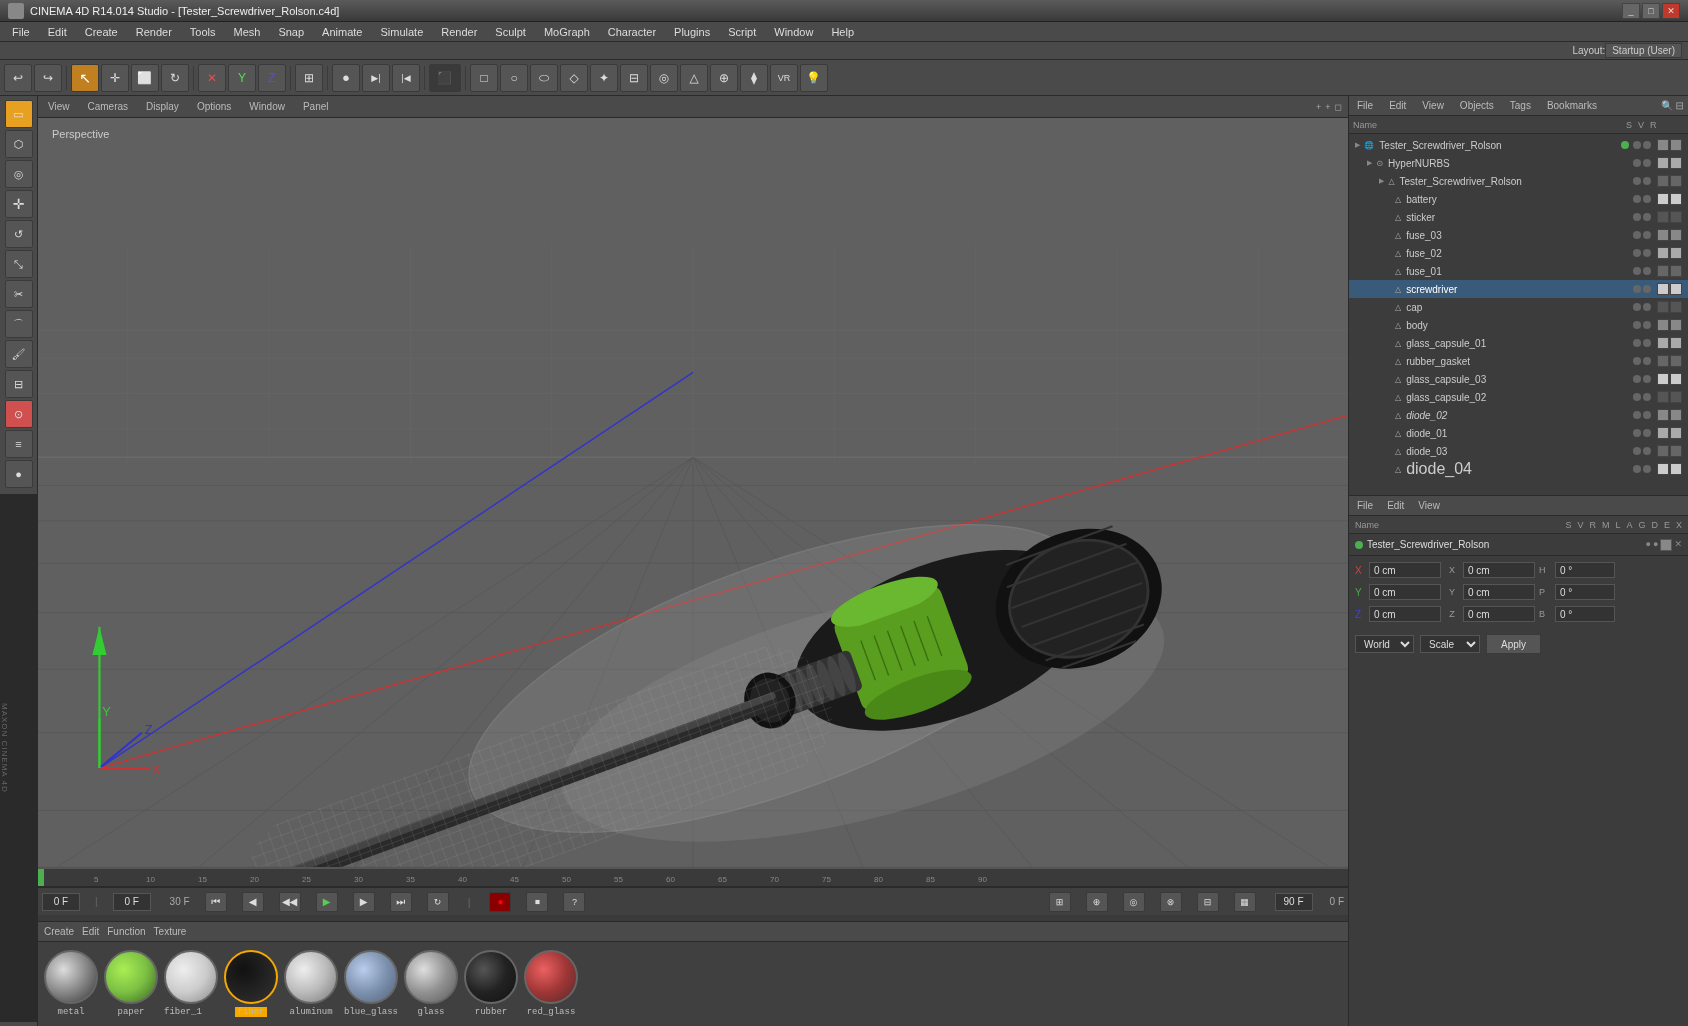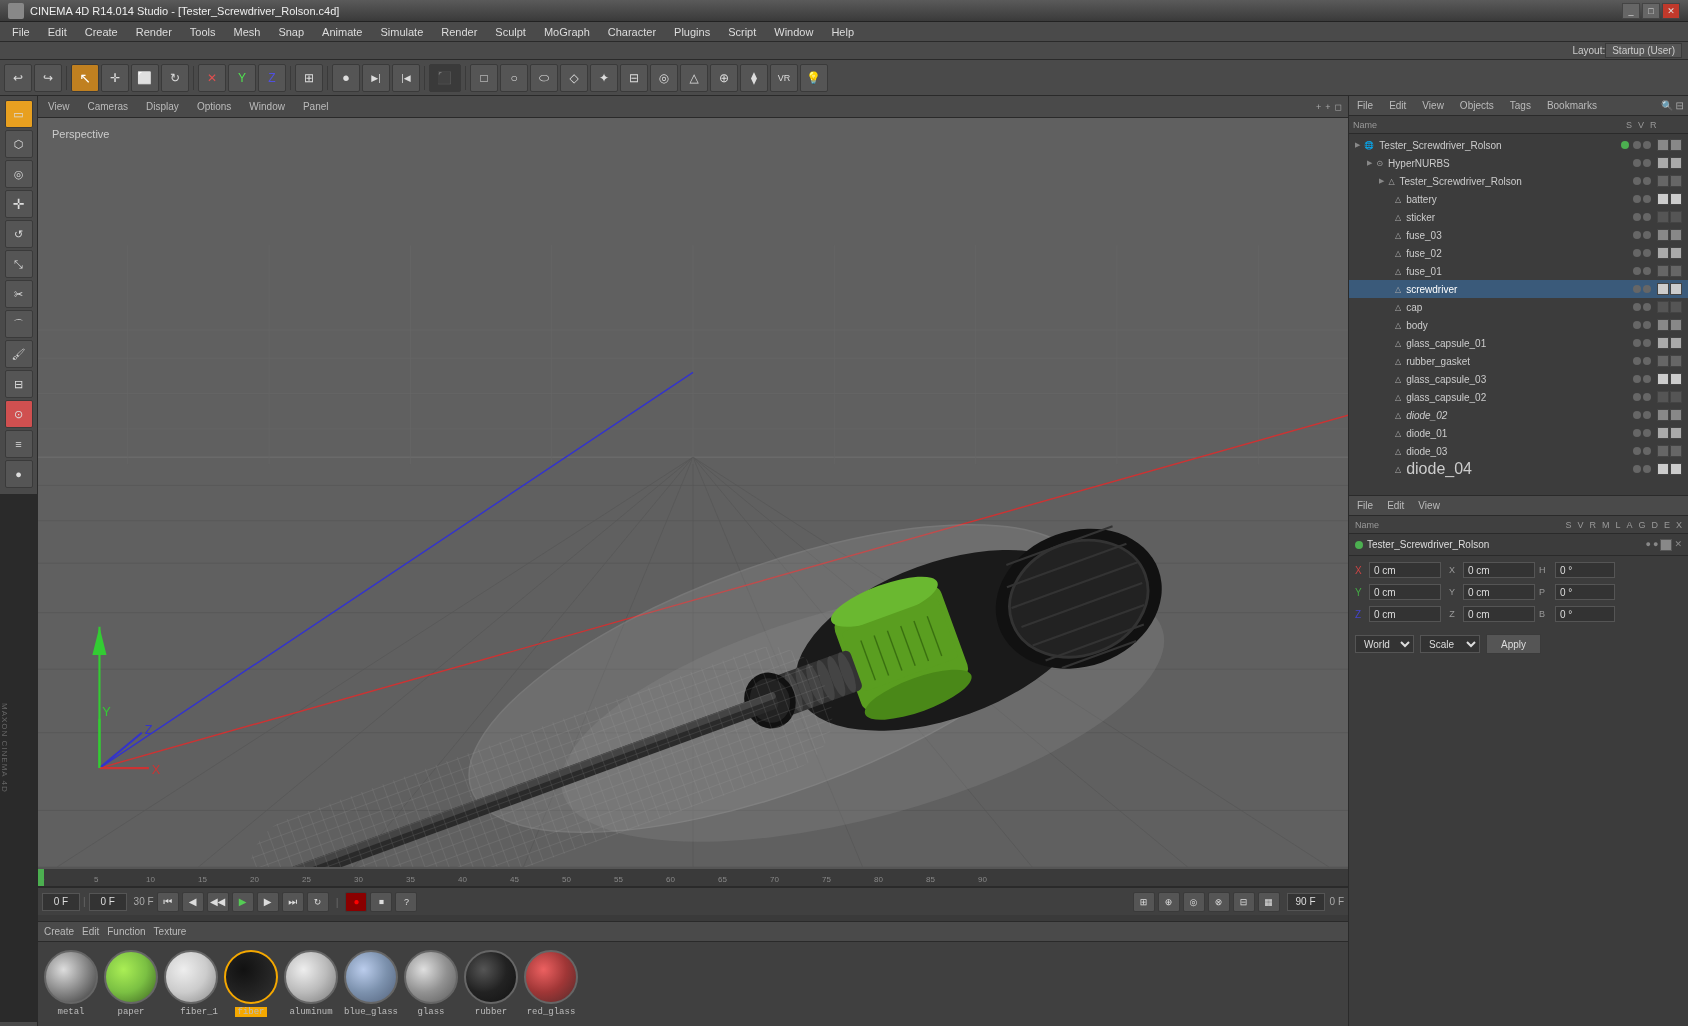--- a/index.html
+++ b/index.html
@@ -616,21 +616,21 @@
               <text x="836" y="13">80</text>
               <text x="888" y="13">85</text>
               <text x="940" y="13">90</text>
             </g>
 
             <rect x="0" y="0" width="6" height="18" fill="#4caf50"></rect>
           </svg>
         </div>
       </div>
 
-      <div id="timeline-controls" style="height:28px;background:#404040;display:flex;align-items:center;padding:0 4px;gap:3px;border-top:1px solid #2a2a2a;">
+      <div id="timeline-controls" style="height:28px;background:#404040;display:flex;align-items:center;padding:0 4px;gap:15px;border-top:1px solid #2a2a2a;">
         <input class="tc-input" value="0 F" style="width: 38px; height: 18px; background: rgb(51, 51, 51); border: 1px solid rgb(85, 85, 85); color: rgb(221, 221, 221); font-size: 10px; text-align: center;">
         <span style="color:#666;font-size:10px;">|</span>
         <input class="tc-input" value="0 F" style="width: 38px; height: 18px; background: rgb(51, 51, 51); border: 1px solid rgb(85, 85, 85); color: rgb(221, 221, 221); font-size: 10px; text-align: center;">
         <span style="color:#aaa;font-size:10px;margin-left:4px;">30 F</span>
         <div class="tc-btn" style="width:22px;height:20px;background:#555;border:1px solid #3a3a3a;display:flex;align-items:center;justify-content:center;cursor:pointer;">⏮</div>
         <div class="tc-btn" style="width:22px;height:20px;background:#555;border:1px solid #3a3a3a;display:flex;align-items:center;justify-content:center;cursor:pointer;">◀</div>
         <div class="tc-btn" style="width:22px;height:20px;background:#555;border:1px solid #3a3a3a;display:flex;align-items:center;justify-content:center;cursor:pointer;">◀◀</div>
         <div class="tc-btn" style="width:22px;height:20px;background:#555;border:1px solid #3a3a3a;display:flex;align-items:center;justify-content:center;cursor:pointer;color:#5c5;">▶</div>
         <div class="tc-btn" style="width:22px;height:20px;background:#555;border:1px solid #3a3a3a;display:flex;align-items:center;justify-content:center;cursor:pointer;">▶</div>
         <div class="tc-btn" style="width:22px;height:20px;background:#555;border:1px solid #3a3a3a;display:flex;align-items:center;justify-content:center;cursor:pointer;">⏭</div>
@@ -663,21 +663,21 @@
         <div class="mat-item" style="display:flex;flex-direction:column;align-items:center;cursor:pointer;">
           <div style="width:54px;height:54px;border-radius:50%;background:radial-gradient(circle at 35% 35%, #ddd, #888, #333);border:2px solid #666;margin-bottom:3px;"></div>
           <span style="font-size:9px;color:#bbb;">metal</span>
         </div>
 
         <div class="mat-item" style="display:flex;flex-direction:column;align-items:center;cursor:pointer;">
           <div style="width:54px;height:54px;border-radius:50%;background:radial-gradient(circle at 35% 35%, #aaee55, #7bc043, #3a6020);border:2px solid #666;margin-bottom:3px;"></div>
           <span style="font-size:9px;color:#bbb;">paper</span>
         </div>
 
-        <div class="mat-item" style="display:flex;flex-direction:column;align-items:flex-end;cursor:pointer;">
+        <div class="mat-item" style="display:flex;flex-direction:column;align-items:flex-start;cursor:pointer;">
           <div style="width:54px;height:54px;border-radius:50%;background:radial-gradient(circle at 35% 35%, #eee, #ccc, #888);border:2px solid #666;margin-bottom:3px;"></div>
           <span style="font-size:9px;color:#bbb;">fiber_1</span>
         </div>
 
         <div class="mat-item selected" style="display:flex;flex-direction:column;align-items:center;cursor:pointer;">
           <div style="width:54px;height:54px;border-radius:50%;background:radial-gradient(circle at 35% 35%, #111, #222, #333);border:2px solid #f5a800;margin-bottom:3px;"></div>
           <span style="font-size:9px;color:#bbb;background:#f5a800;padding:0 2px;">fiber</span>
         </div>
 
         <div class="mat-item" style="display:flex;align-items:center;cursor:pointer;">

